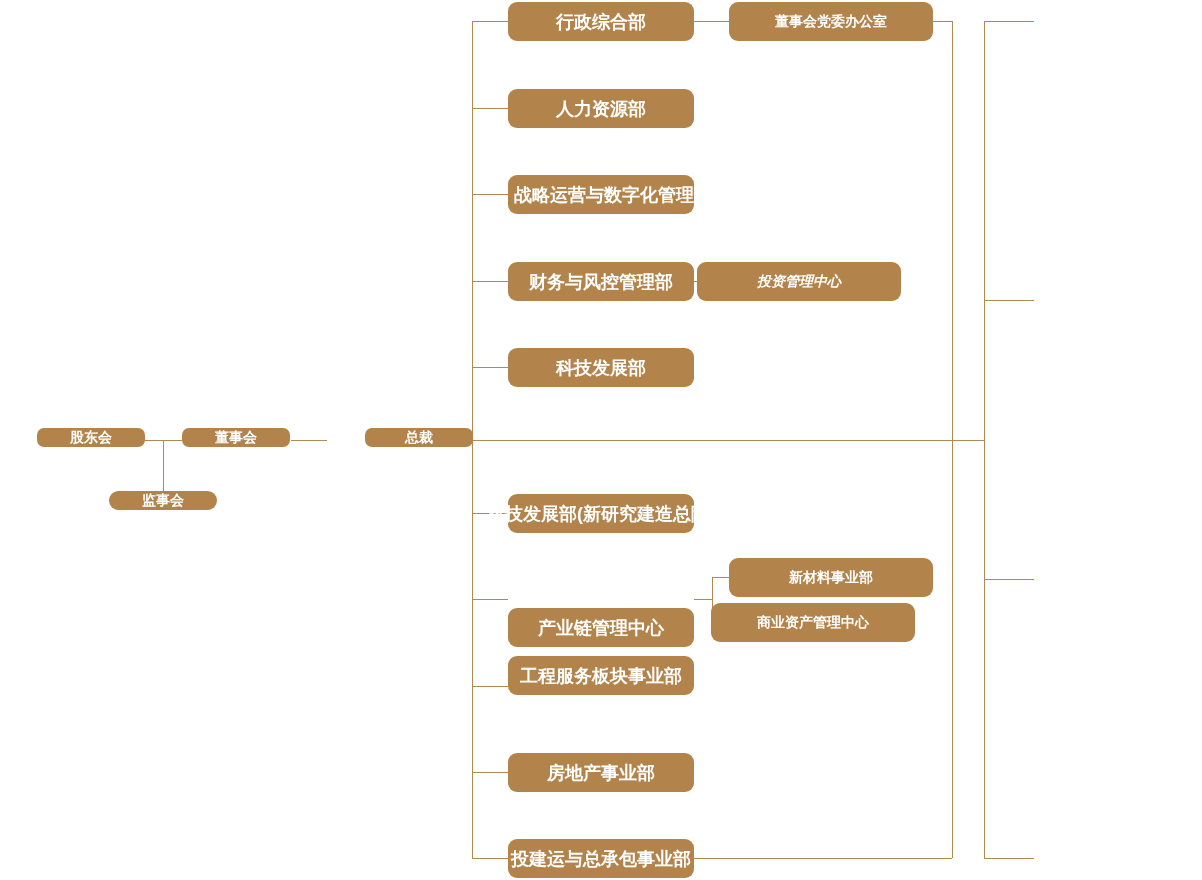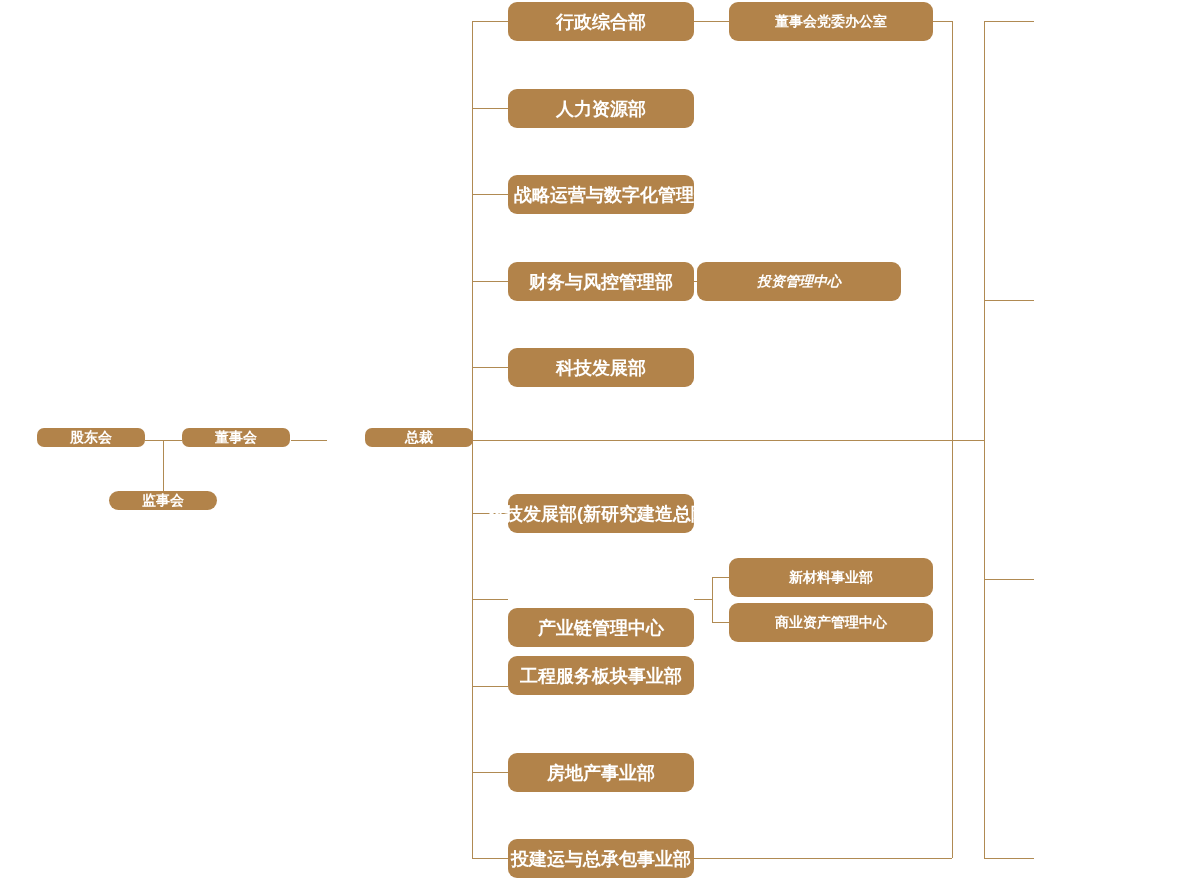--- a/index.html
+++ b/index.html
@@ -78,15 +78,15 @@
   <div class="node wide" style="left:508px; top:348px;">科技发展部</div>
   <div class="node wide" style="left:508px; top:494px;">科技发展部(新研究建造总院)</div>
   <div class="node wide" style="left:508px; top:608px;">产业链管理中心</div>
   <div class="node wide" style="left:508px; top:656px;">工程服务板块事业部</div>
   <div class="node wide" style="left:508px; top:753px;">房地产事业部</div>
   <div class="node wide" style="left:508px; top:839px;">投建运与总承包事业部</div>
 
   <div class="node wide2" style="left:729px; top:2px;">董事会党委办公室</div>
   <div class="node wide2" style="left:697px; top:262px;font-style:italic;">投资管理中心</div>
   <div class="node wide2" style="left:729px; top:558px;">新材料事业部</div>
-  <div class="node wide2" style="left:729px; top:603px;">商业资产管理中心</div>
+  <div class="node wide2" style="left:711px; top:603px;">商业资产管理中心</div>
 
 </div>
 
 </body></html>

